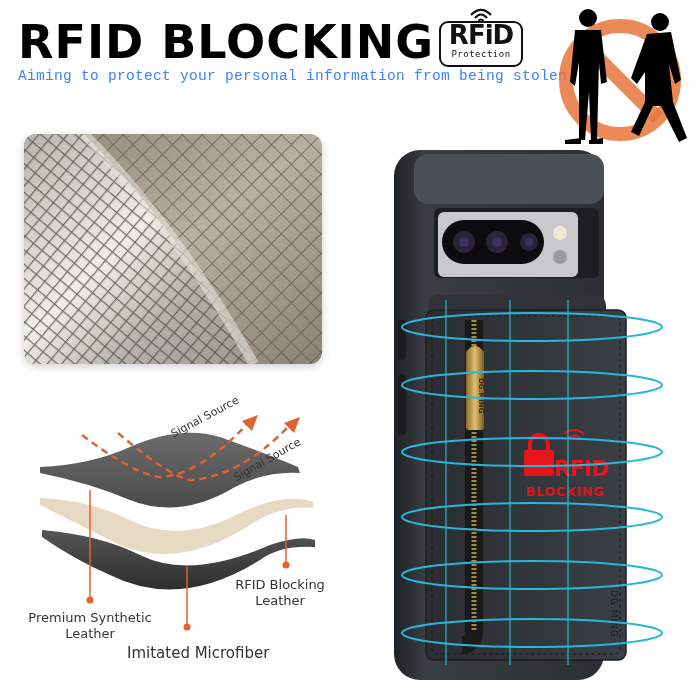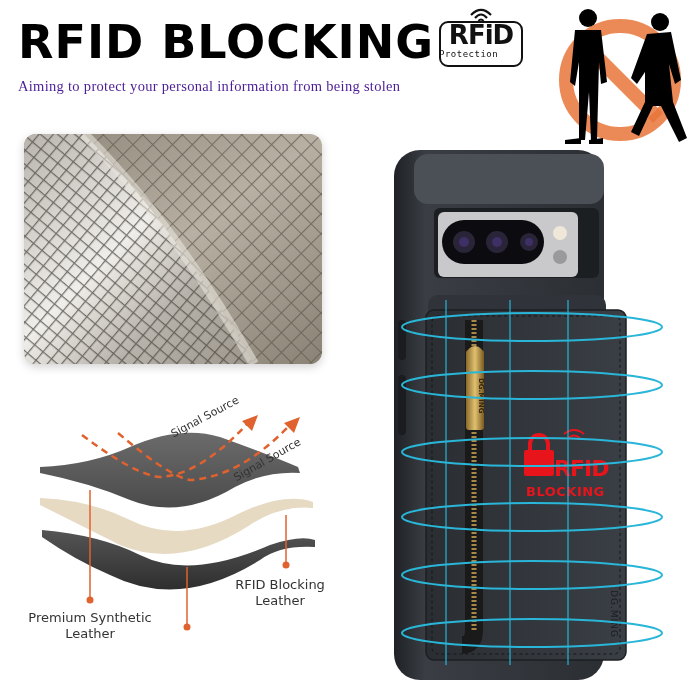--- a/index.html
+++ b/index.html
@@ -1,23 +1,23 @@
 <!DOCTYPE html>
 <html><head>
 <meta charset="utf-8">
 <style>
   *{box-sizing:border-box;margin:0;padding:0}
   html,body{width:700px;height:700px;background:#fff;overflow:hidden;position:relative;font-family:"Liberation Sans",sans-serif}
   .abs{position:absolute}
   .title{left:18px;top:14px;font-size:47px;font-weight:900;color:#000;letter-spacing:1px;font-family:"DejaVu Sans",sans-serif;transform:scaleX(0.98);transform-origin:left}
-  .subtitle{left:18px;top:78px;font-size:14.5px;color:#4c1d95;letter-spacing:0.3px;font-family:Liberation Serif, serif}
+  .subtitle{left:18px;top:68px;font-size:14.5px;color:#3b82f6;letter-spacing:0.3px;font-family:Liberation Mono, monospace}
   .badge{left:439px;top:5px;width:84px;height:62px}
   .badge-box{position:absolute;left:0;top:16px;width:84px;height:46px;border:2px solid #111;border-radius:9px;background:#fff}
   .badge-rfid{position:absolute;left:0;right:0;top:17px;text-align:center;font-size:26px;font-weight:700;color:#111;letter-spacing:-1px;font-family:"DejaVu Sans",sans-serif;line-height:26px}
-  .badge-prot{position:absolute;left:0;right:0;top:44px;font-size:9px;color:#111;letter-spacing:0.5px;font-family:"DejaVu Sans Mono",monospace}
+  .badge-prot{position:absolute;left:0;right:0;top:44px;text-align:center;font-size:9px;color:#111;letter-spacing:0.5px;font-family:"DejaVu Sans Mono",monospace}
   .badge-wifi{position:absolute;left:28px;top:0;width:28px;height:20px}
   .fabric{left:24px;top:134px;width:298px;height:230px;border-radius:12px;overflow:hidden;box-shadow:0 3px 10px rgba(0,0,0,0.18)}
   .layers{left:30px;top:395px;width:300px;height:280px}
   .label{font-size:13px;color:#333;text-align:center;font-family:"DejaVu Sans",sans-serif;line-height:16px}
   .label-lg{font-size:15px;color:#333;font-family:"DejaVu Sans",sans-serif}
   .phone{left:392px;top:150px;width:280px;height:540px}
   .figures{left:545px;top:2px;width:150px;height:145px}
 </style>
 </head>
 <body>
@@ -119,20 +119,21 @@
       <circle cx="256" cy="170" r="3.5"></circle>
       <circle cx="157" cy="232" r="3.5"></circle>
     </g>
   </svg>
   <div class="abs label" style="left:142px;top:32px;font-size:11px;color:#333;transform:rotate(-28deg);transform-origin:left">Signal Source</div>
   <div class="abs label" style="left:205px;top:76px;font-size:11px;color:#333;transform:rotate(-30deg);transform-origin:left">Signal Source</div>
   <div class="abs label" style="left:-10px;top:215px;width:140px">Premium Synthetic</div>
   <div class="abs label" style="left:-10px;top:231px;width:140px">Leather</div>
   <div class="abs label" style="left:195px;top:182px;width:110px">RFID Blocking</div>
   <div class="abs label" style="left:195px;top:198px;width:110px">Leather</div>
+  <div class="abs label-lg" style="left:97px;top:249px">Imitated Microfiber</div>
 </div>
 
 <div class="abs phone">
   <svg width="280" height="540" viewBox="0 0 280 540">
     <defs>
       <linearGradient id="caseG" x1="0" y1="0" x2="1" y2="0">
         <stop offset="0" stop-color="#1e2125"></stop>
           <stop offset="0.15" stop-color="#3a3e44"></stop>
           <stop offset="1" stop-color="#2b2f34"></stop>
       </linearGradient>

